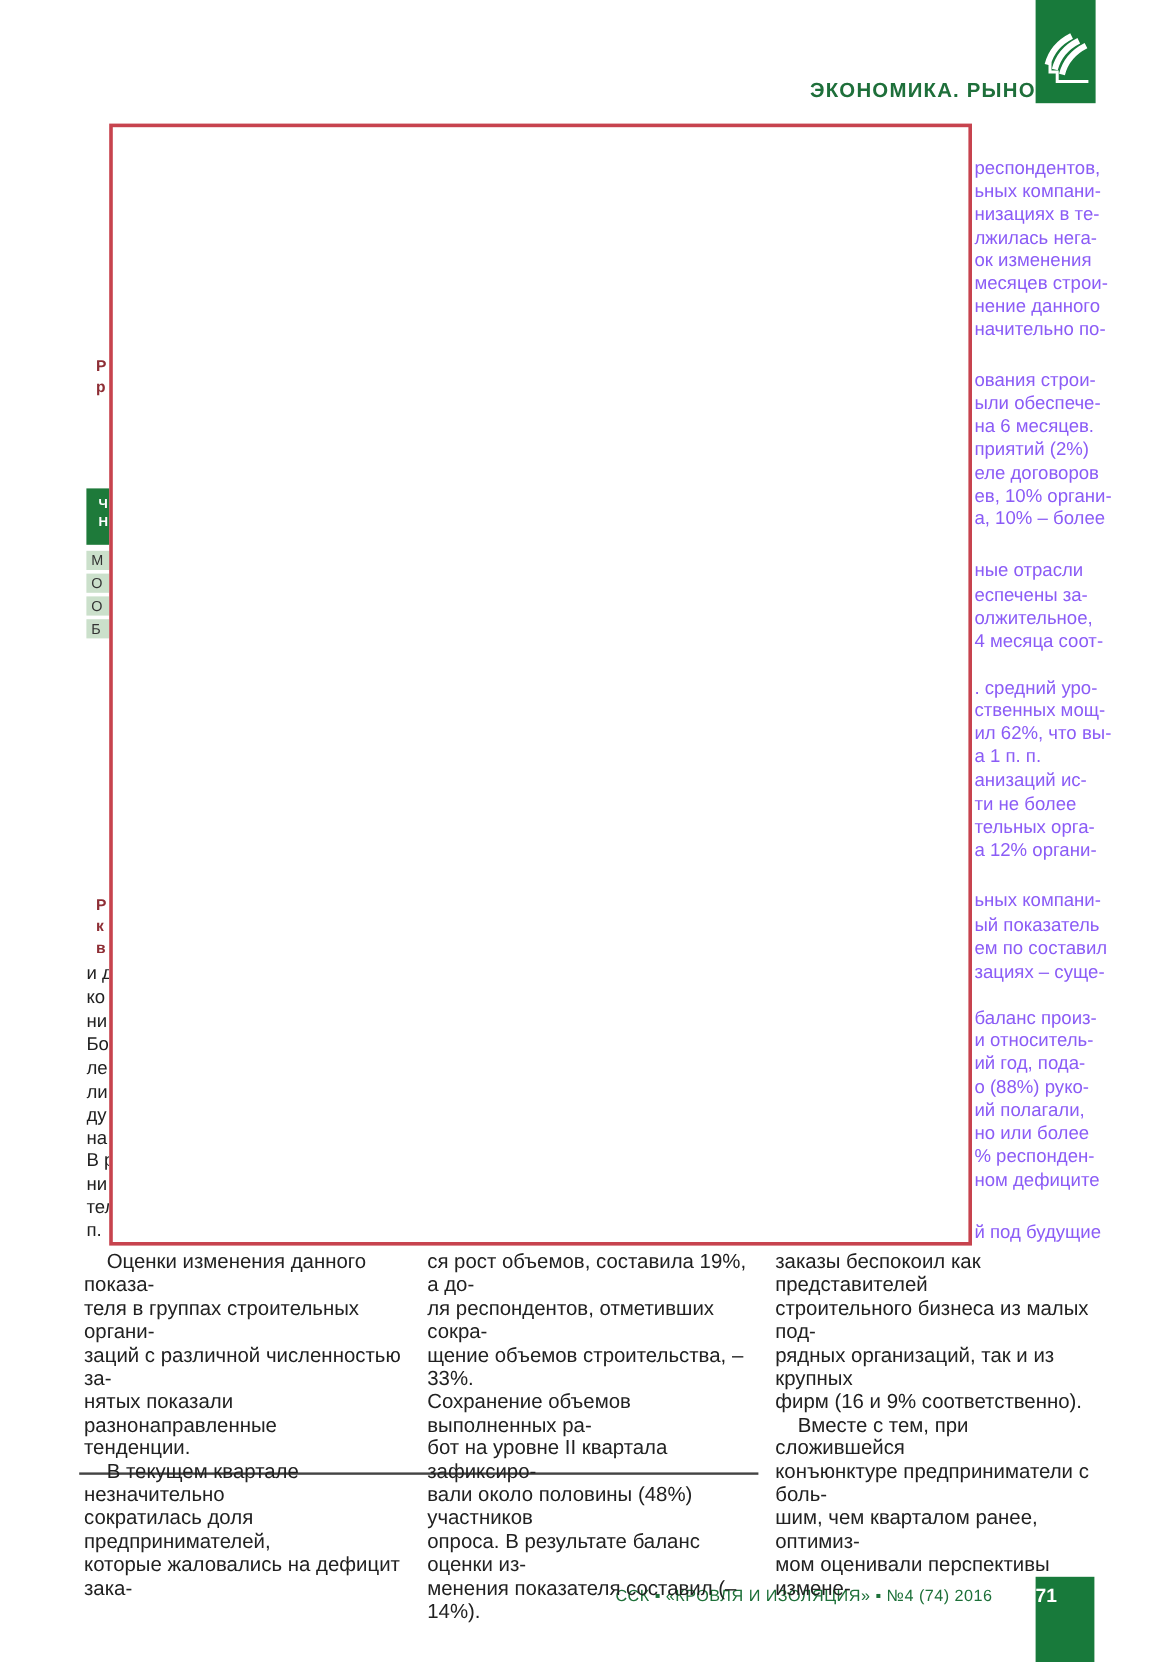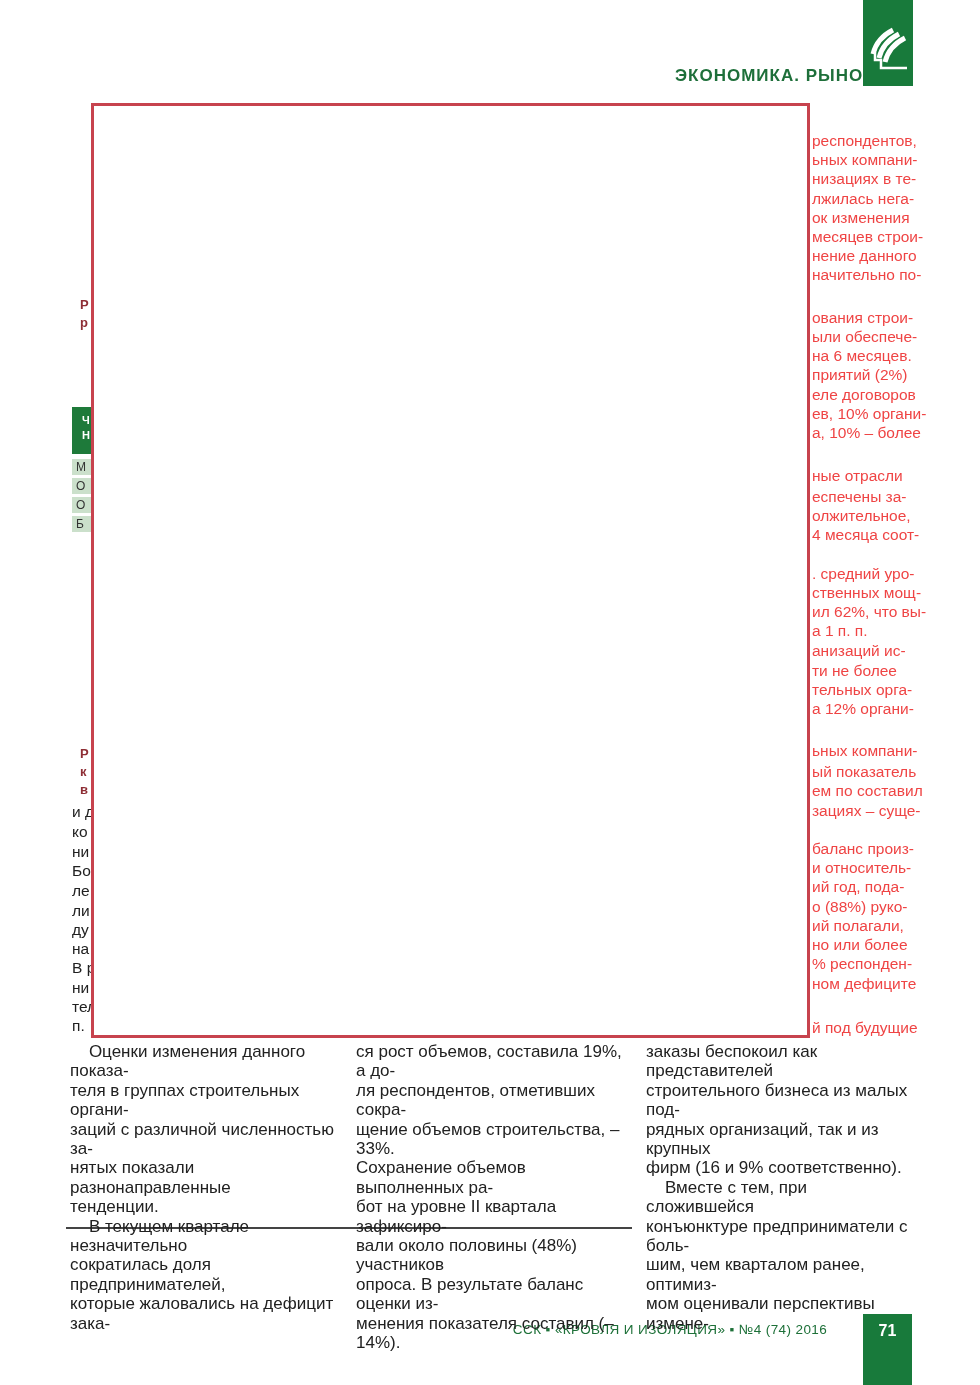--- a/index.html
+++ b/index.html
@@ -24,34 +24,34 @@
   
   .tblh{position:absolute;left:72px;top:407px;width:20px;height:47px;background:#1e7a3a;
         color:#fff;font-size:11px;font-weight:bold;line-height:15px;
         padding:6px 0 0 10px;box-sizing:border-box;overflow:hidden;z-index:1;}
   .tblr{position:absolute;left:72px;width:20px;height:16px;background:#cbe0cb;
         color:#333;font-size:12px;line-height:16px;padding-left:4px;
         box-sizing:border-box;overflow:hidden;z-index:1;}
 
   
   .rfl{position:absolute;left:812px;width:110px;white-space:nowrap;overflow:visible;
-       font-size:15.5px;line-height:19px;color:#ef4444;z-index:1;}
+       font-size:15.5px;line-height:19px;color:#8b5cf6;z-index:1;}
 
   
   .col{position:absolute;top:1042px;width:272px;font-size:17px;line-height:19.4px;
        color:#212121;white-space:pre-line;z-index:1;}
 
   .rule{position:absolute;left:66px;top:1227px;width:566px;height:2px;background:#444;}
   .fnote{position:absolute;left:73px;top:1239px;width:900px;font-size:13px;color:#2a2a2a;}
   .fnote sup{font-size:9px;}
 
   .footer{position:absolute;left:500px;top:1322px;width:340px;text-align:center;
           font-size:13.5px;letter-spacing:0.4px;color:#1d7038;white-space:nowrap;}
   .pagebox{position:absolute;left:863px;top:1314px;width:49px;height:71px;background:#187a3b;
-           color:#fff;font-size:16px;font-weight:bold;text-align:center;
+           color:#fff;font-size:16px;font-weight:bold;
            padding-top:8px;box-sizing:border-box;}
 </style>
 </head>
 <body>
 
 <div class="page">
 
   <div class="hdr">ЭКОНОМИКА. РЫНОК</div>
 
   <div class="logo">

